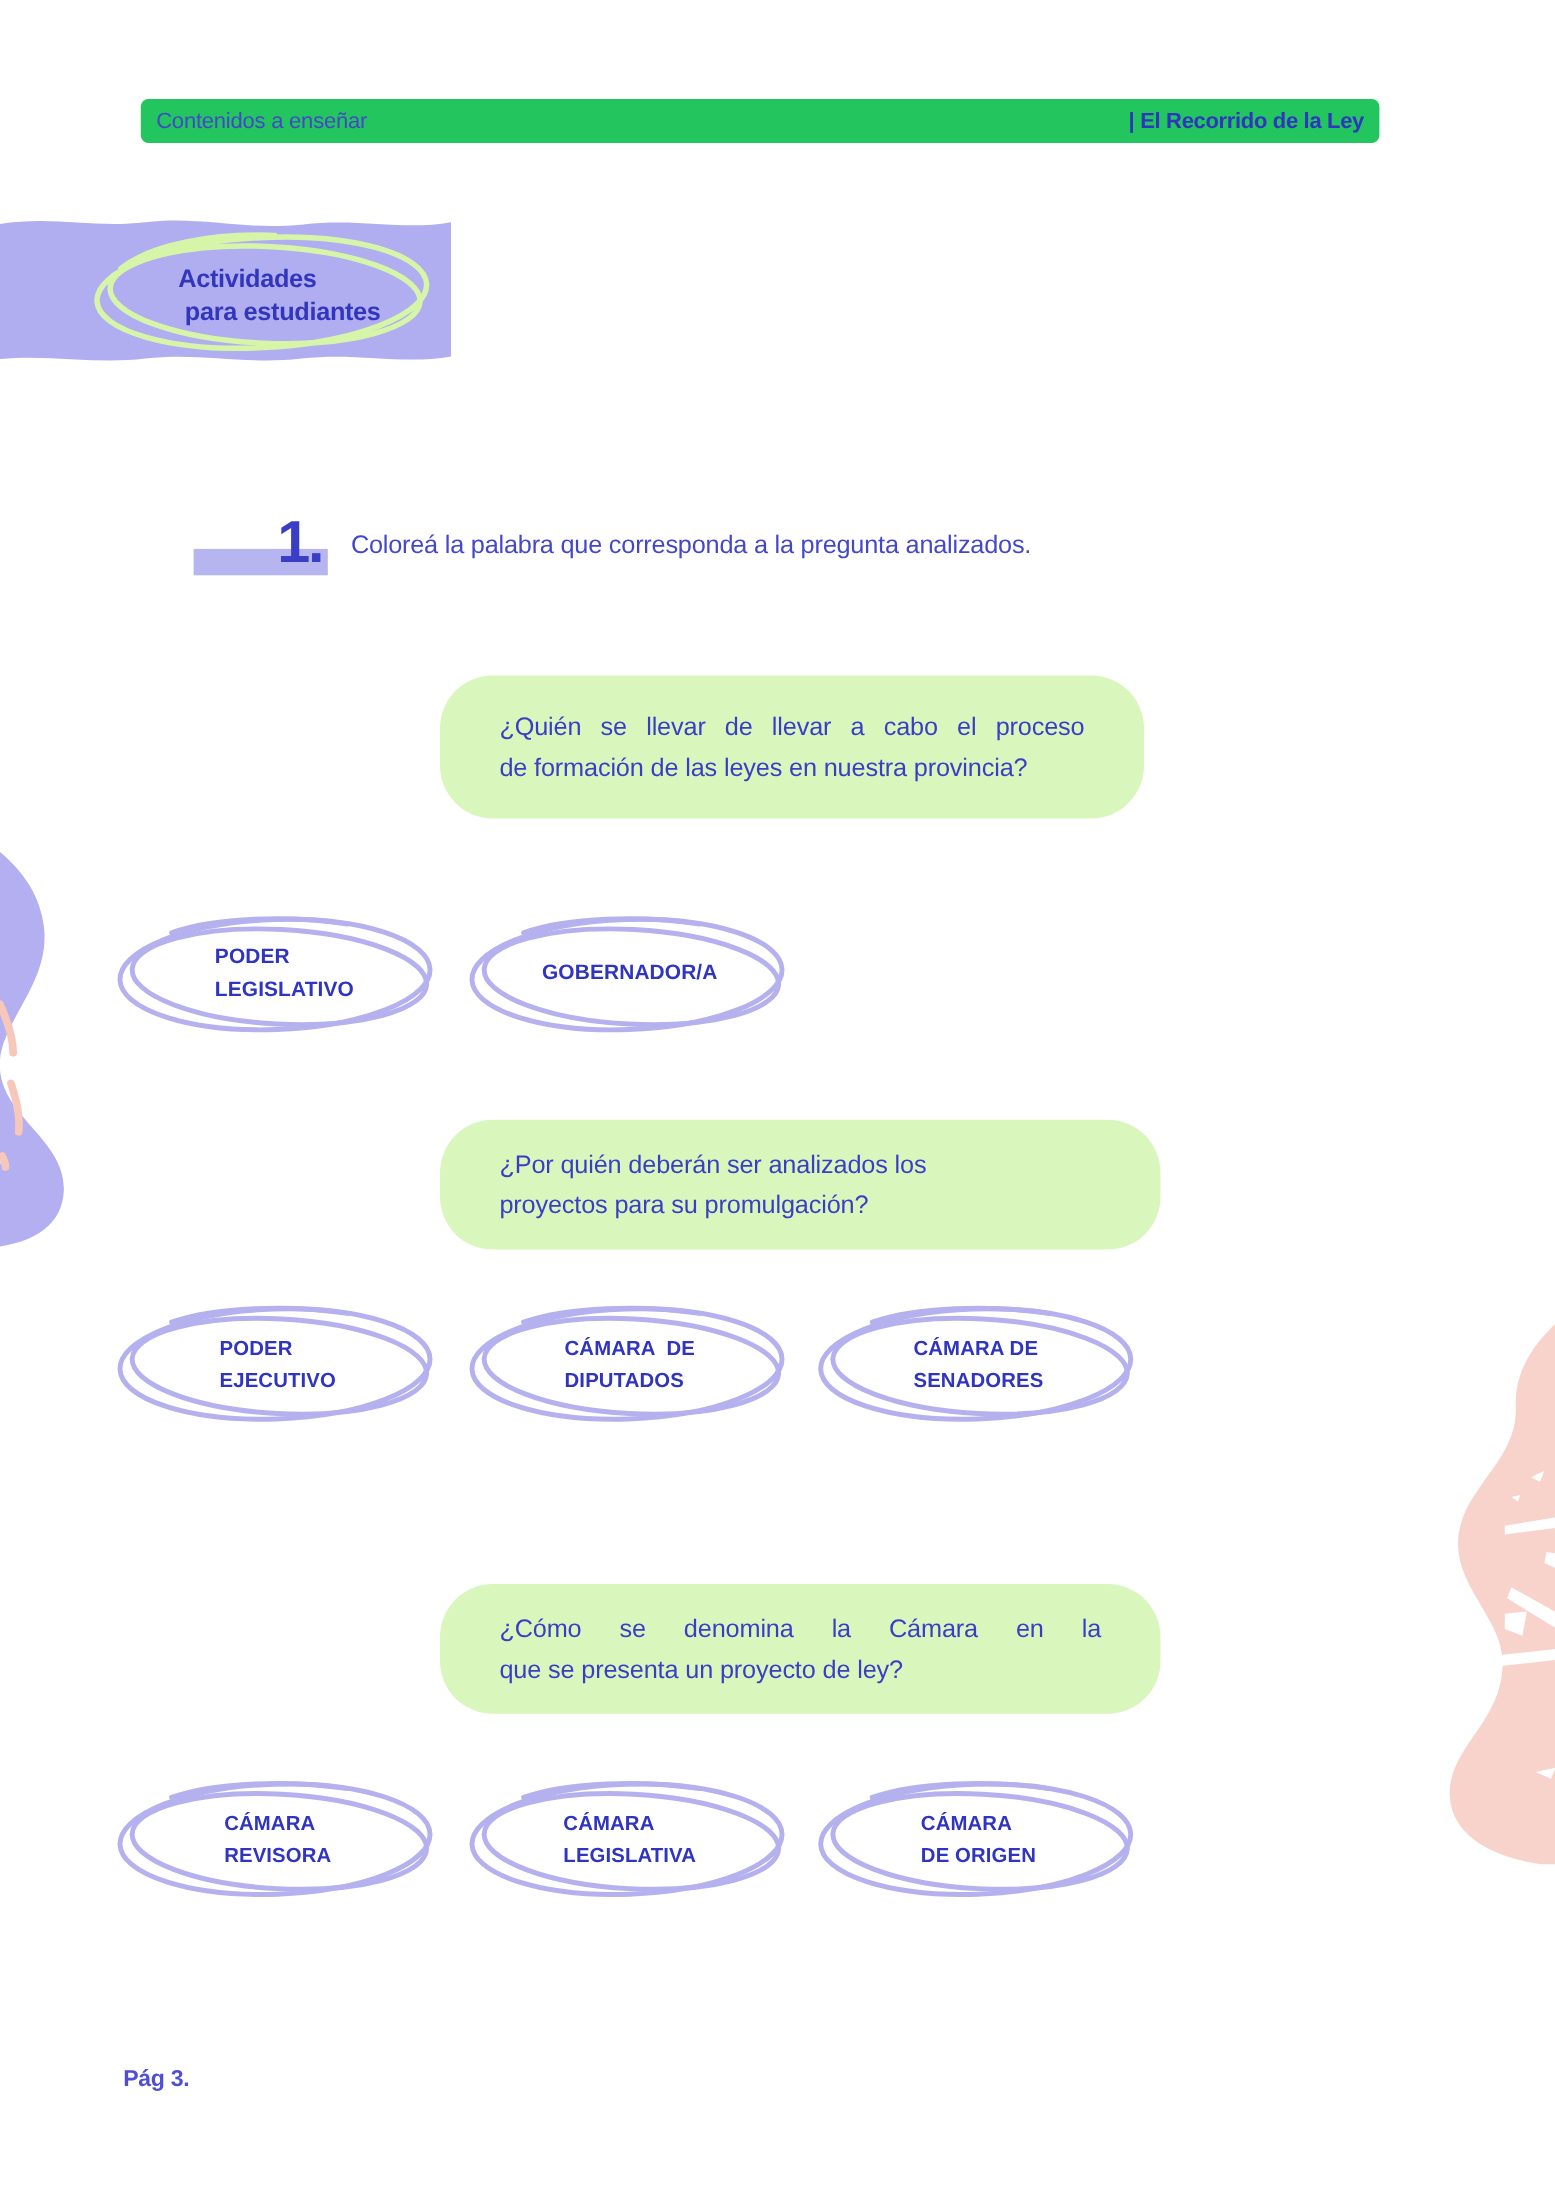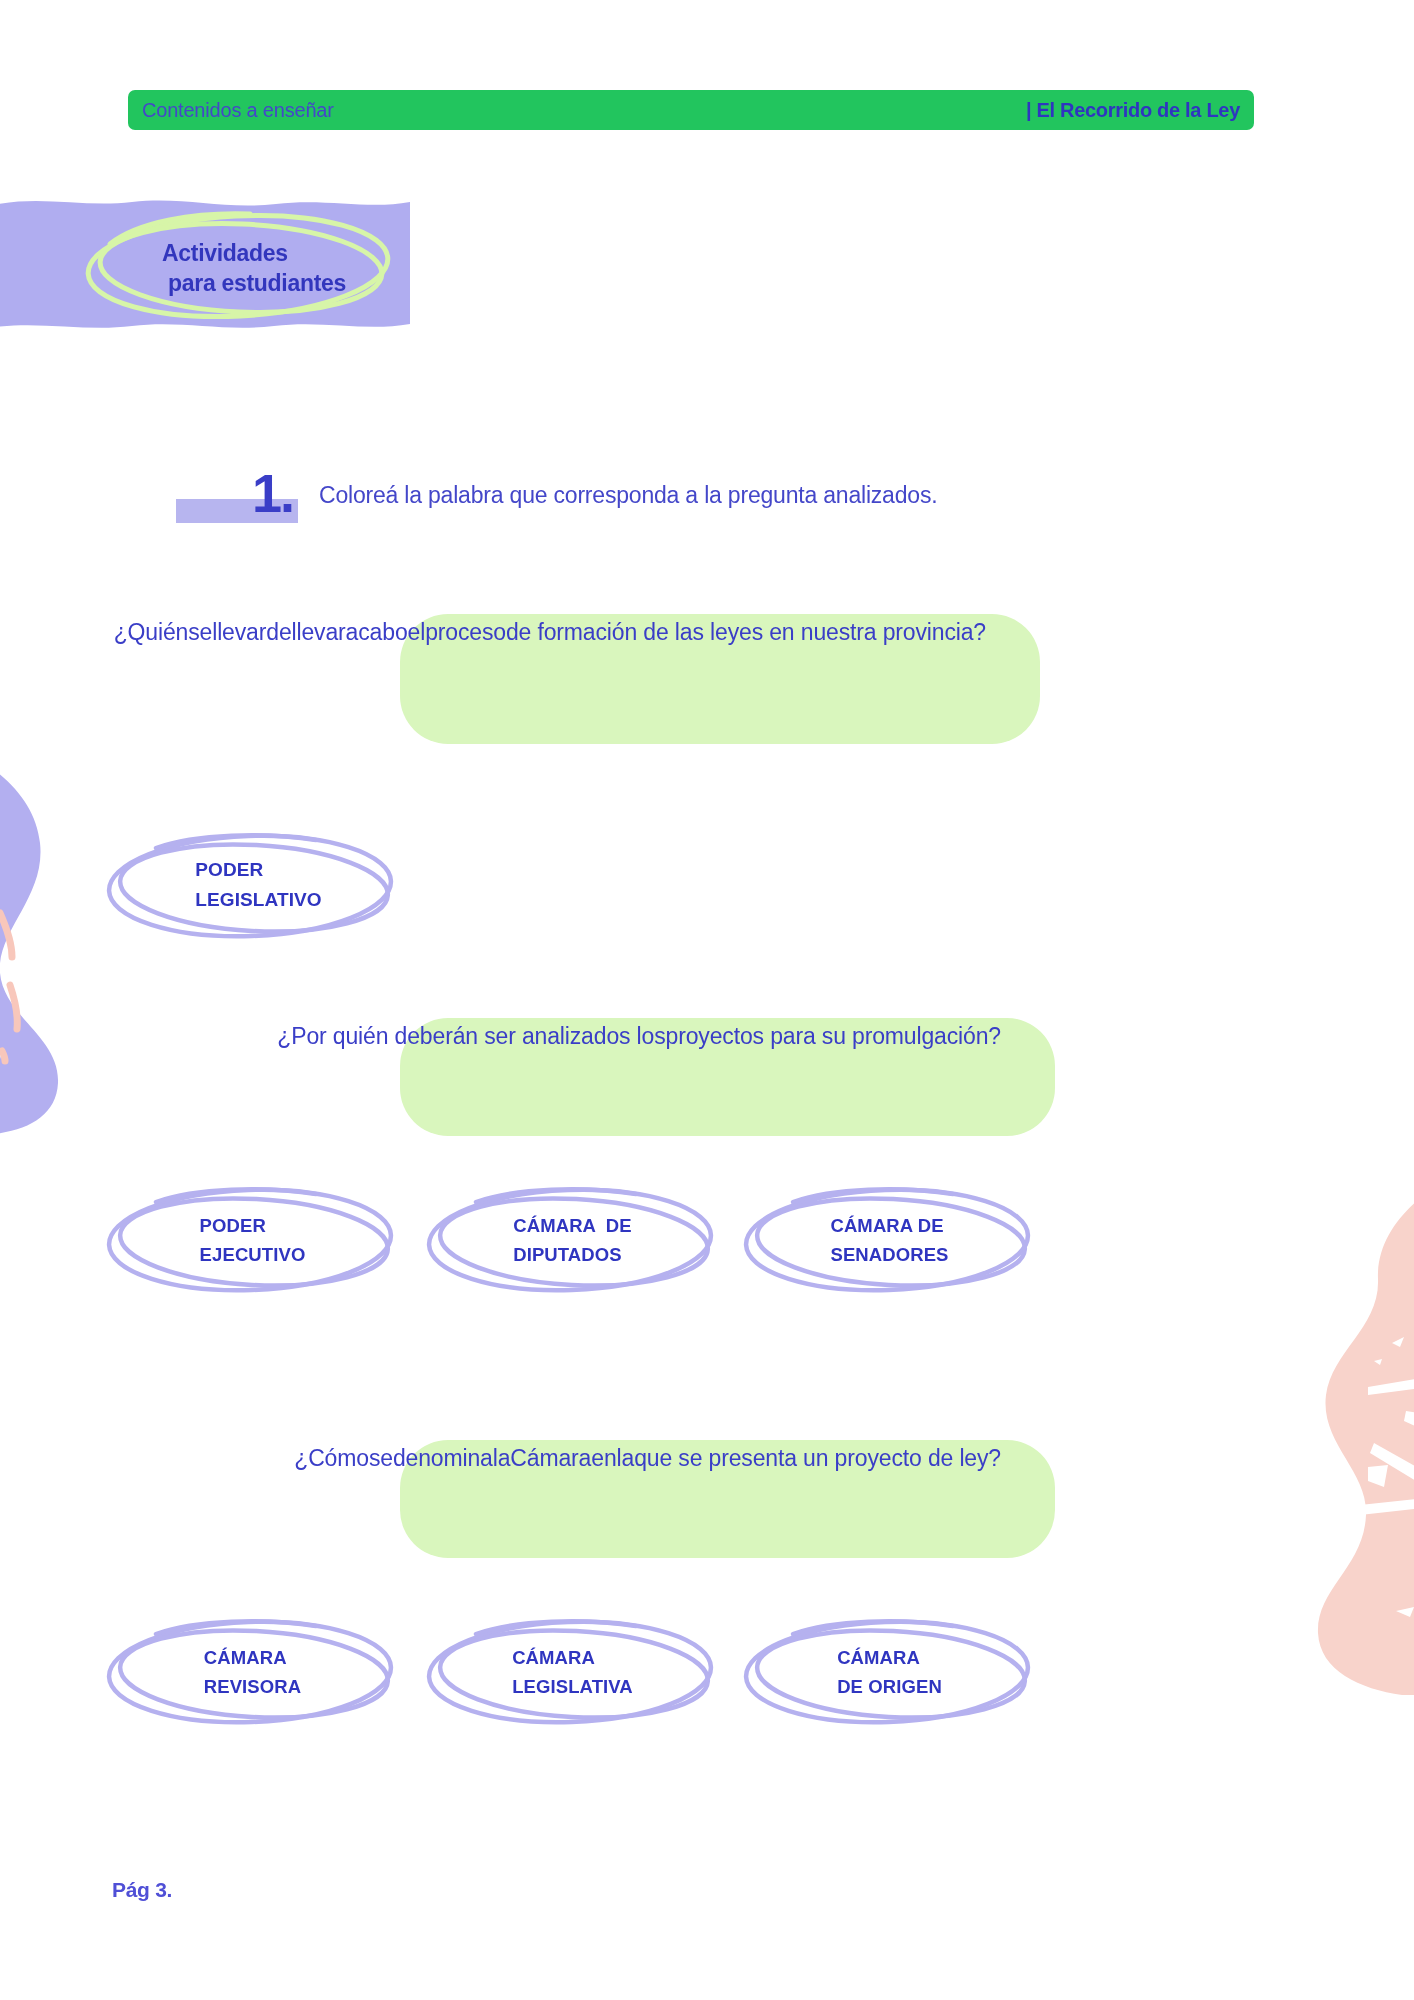--- a/index.html
+++ b/index.html
@@ -117,22 +117,22 @@
     letter-spacing: -0.2px;
     white-space: nowrap;
   }
 
   
   .question-bubble {
     position: absolute;
     background: #d9f6bd;
     border-radius: 48px;
     display: flex;
-    flex-direction: row;
-    justify-content: flex-end;
+    flex-direction: column;
+    justify-content: center;
     z-index: 3;
     padding: 0 54px;
   }
   .question-bubble .q-line {
     font-size: 23px;
     font-weight: 400;
     color: #3a3ec7;
     line-height: 1.62;
     letter-spacing: -0.15px;
     white-space: nowrap;
@@ -307,20 +307,34 @@
         <path d="M56,22 C96,8 164,6 216,14"></path>
       </g>
     </svg>
     <div class="answer-label">
       <span class="al-inner">
         <span class="al-line">PODER</span>
         <span class="al-line">LEGISLATIVO</span>
       </span>
     </div>
   </div>
+  <div class="answer-option col-2">
+    <svg width="305" height="120" viewBox="0 0 305 120" aria-hidden="true">
+      <g fill="none" stroke="#b5b1ef" stroke-width="4.5" stroke-linecap="round">
+        <ellipse cx="150" cy="60" rx="141" ry="50" transform="rotate(-2 150 60)"></ellipse>
+        <ellipse cx="154" cy="62" rx="134" ry="43" transform="rotate(3 154 62)"></ellipse>
+        <path d="M56,22 C96,8 164,6 216,14"></path>
+      </g>
+    </svg>
+    <div class="answer-label">
+      <span class="al-inner">
+        <span class="al-line">GOBERNADOR/A</span>
+      </span>
+    </div>
+  </div>
 </div>
 
 <div class="question-bubble" id="question-2">
   <div class="q-line">¿Por quién deberán ser analizados los</div>
   <div class="q-line">proyectos para su promulgación?</div>
 </div>
 
 <div class="answers-row" id="answers-row-2">
   <div class="answer-option col-1">
     <svg width="305" height="120" viewBox="0 0 305 120" aria-hidden="true">

